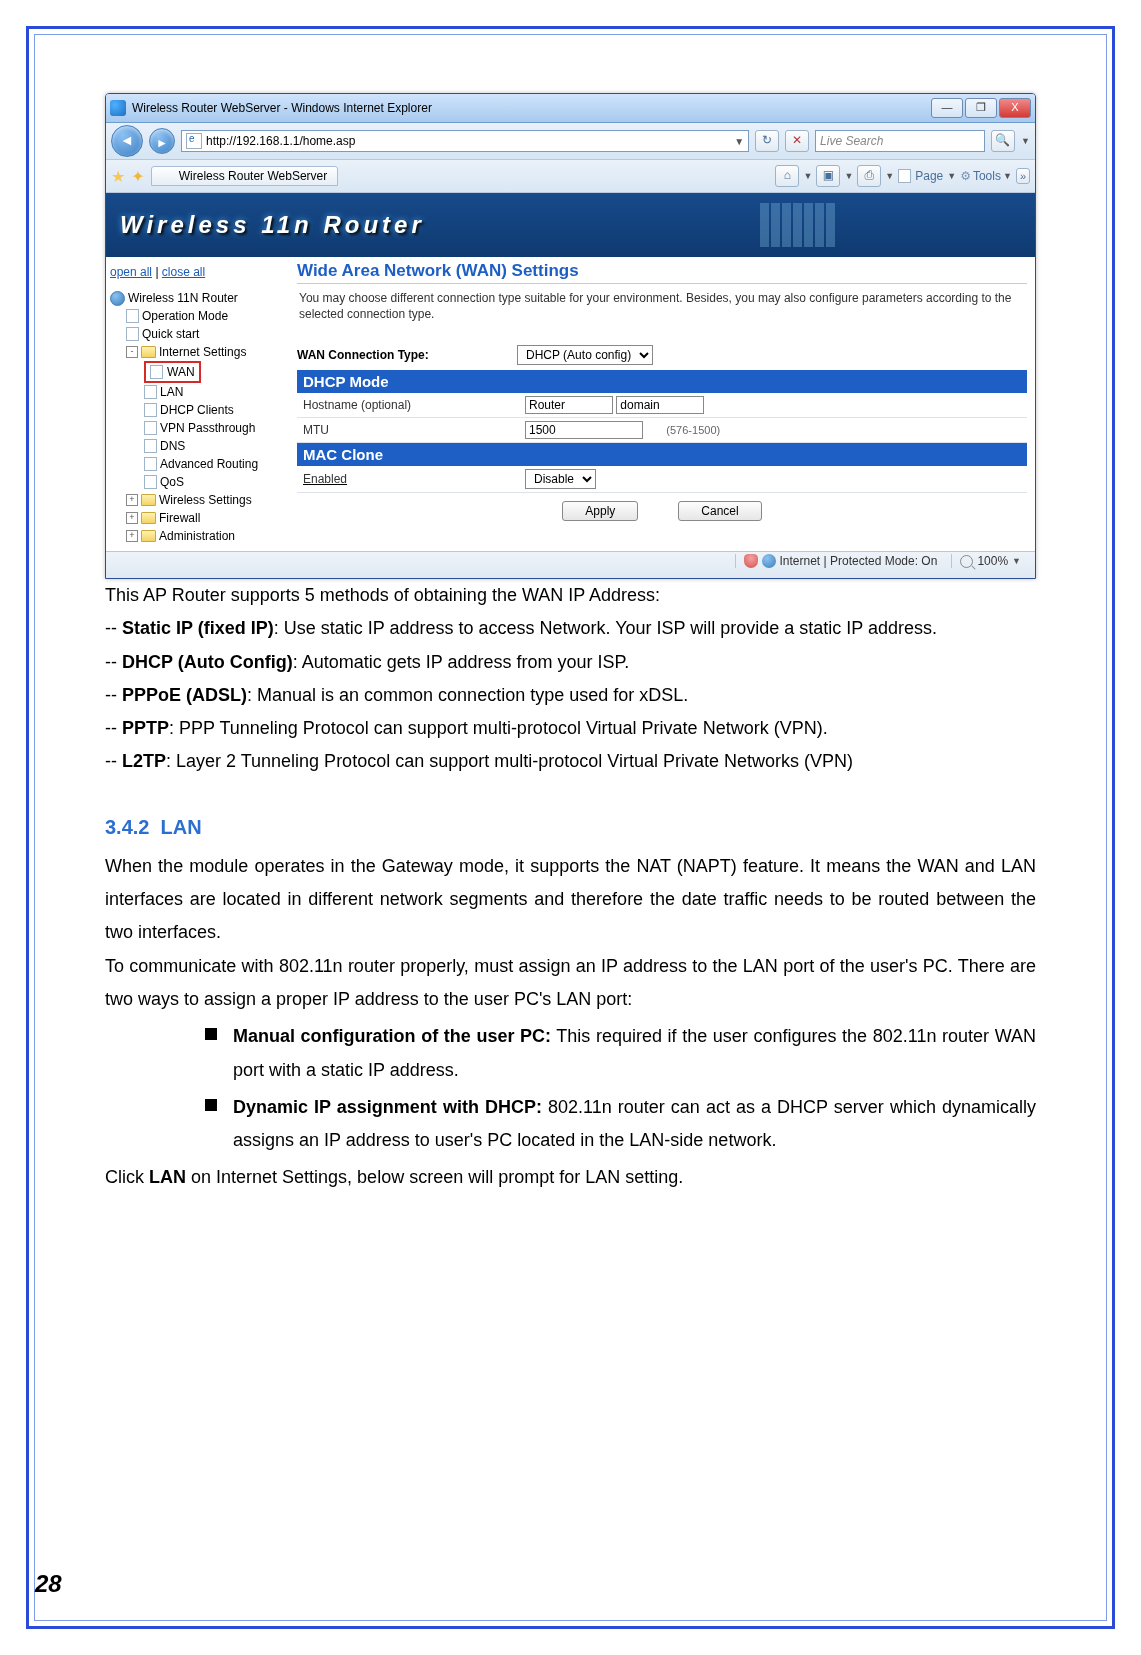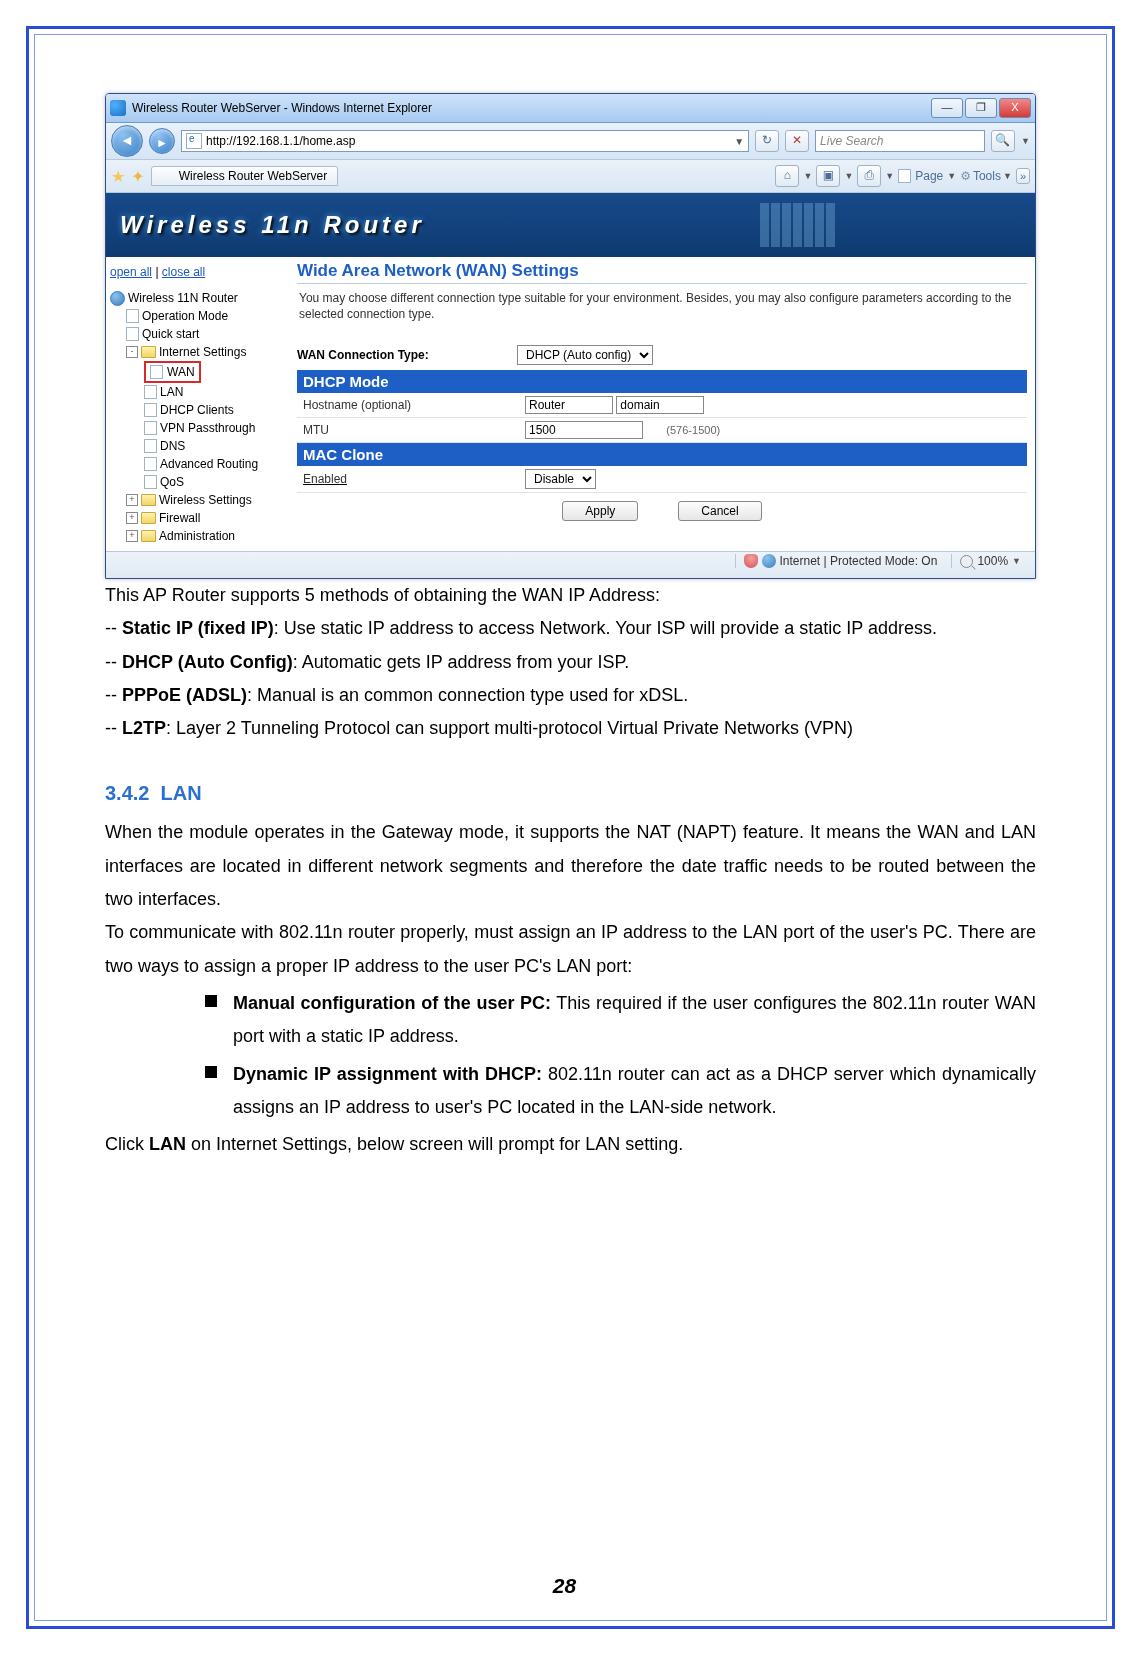--- a/index.html
+++ b/index.html
@@ -257,22 +257,22 @@
     line-height:1.85;
     color:#000;
   }
   .docText p{margin:0;}
   .secHeading{color:#2b6fd0;font-weight:bold;font-size:20px;margin:30px 0 4px 0;}
   .just{text-align:justify;}
   ul.sq{list-style:none;padding-left:100px;margin:4px 0;}
   ul.sq li{position:relative;padding-left:28px;margin-bottom:4px;text-align:justify;}
   ul.sq li::before{content:"";position:absolute;left:0;top:8px;width:12px;height:12px;background:#000;}
   .pgnum{
-    position:absolute;bottom:22px;left:0;right:12px;text-align:center;
-    font-style:italic;font-weight:bold;font-size:21px;
+    position:absolute;bottom:22px;left:0;right:12px;text-align:left;
+    font-style:italic;font-weight:bold;font-size:24px;
   }
 </style>
 </head>
 <body>
 
 <div class="page">
   <div class="outerFrame">
     <div class="innerFrame">
 
       <div class="browser">
@@ -481,20 +481,21 @@
             <span class="dd">▼</span>
           </div>
         </div>
       </div>
 
       <div class="docText">
         <p>This AP Router supports 5 methods of obtaining the WAN IP Address:</p>
         <p>-- <b>Static IP (fixed IP)</b><span>: Use static IP address to access Network. Your ISP will provide a static IP address.</span></p>
         <p>-- <b>DHCP (Auto Config)</b><span>: Automatic gets IP address from your ISP.</span></p>
         <p>-- <b>PPPoE (ADSL)</b><span>: Manual is an common connection type used for xDSL.</span></p>
+        <p>-- <b>PPTP</b><span>: PPP Tunneling Protocol can support multi-protocol Virtual Private Network (VPN).</span></p>
         <p>-- <b>L2TP</b><span>: Layer 2 Tunneling Protocol can support multi-protocol Virtual Private Networks (VPN)</span></p>
 
         <div class="secHeading">
           <span>3.4.2</span>&nbsp;&nbsp;<span>LAN</span>
         </div>
         <p class="just">When the module operates in the Gateway mode, it supports the NAT (NAPT) feature. It means the WAN and LAN interfaces are located in different network segments and therefore the date traffic needs to be routed between the two interfaces.</p>
         <p class="just">To communicate with 802.11n router properly, must assign an IP address to the LAN port of the user's PC. There are two ways to assign a proper IP address to the user PC's LAN port:</p>
         <ul class="sq">
           <li><b>Manual configuration of the user PC:</b><span> This required if the user configures the 802.11n router WAN port with a static IP address.</span></li>
           <li><b>Dynamic IP assignment with DHCP:</b><span> 802.11n router can act as a DHCP server which dynamically assigns an IP address to user's PC located in the LAN-side network.</span></li>

